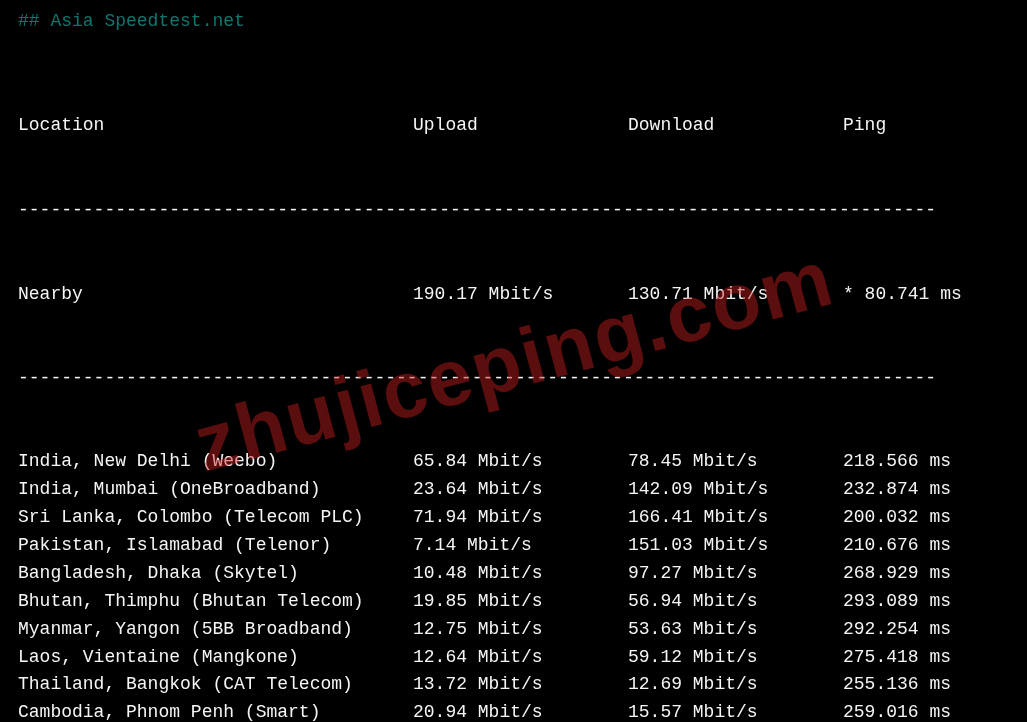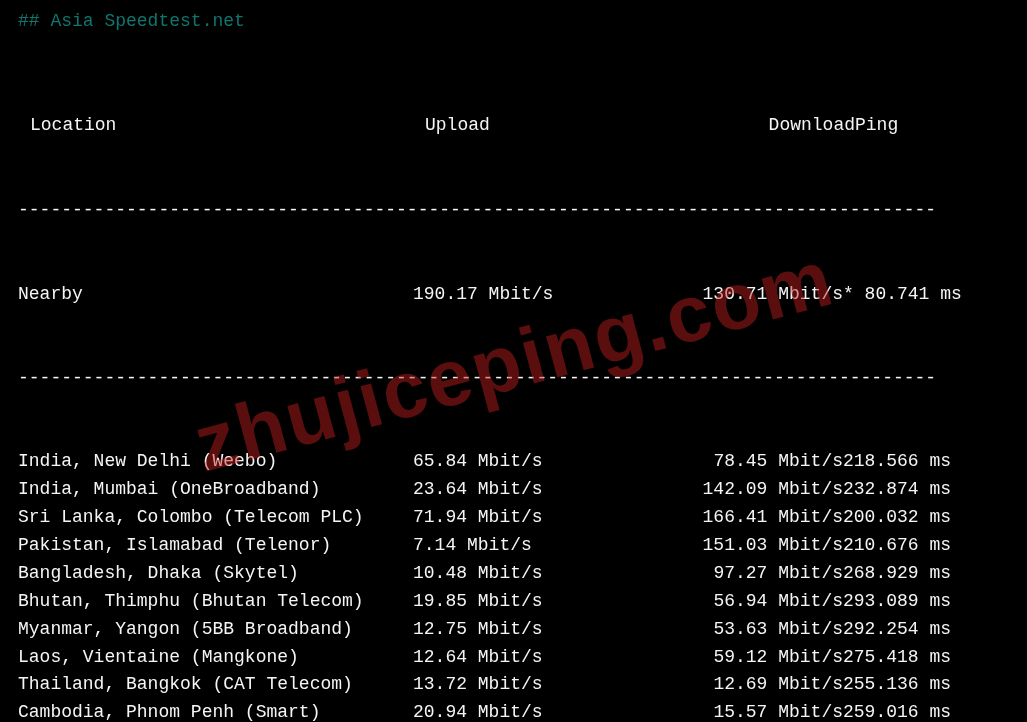--- a/index.html
+++ b/index.html
@@ -22,21 +22,20 @@
     .title {
       color: #0f766e;
       margin-bottom: 20px;
     }
     .table-container {
       white-space: pre;
       font-family: 'Consolas', 'Courier New', monospace;
     }
     .header-row {
       margin-bottom: 2px;
-      margin-left: 12px;
     }
     .divider {
       letter-spacing: 0;
       overflow: hidden;
       white-space: nowrap;
     }
     .row {
       display: flex;
       white-space: pre;
     }
@@ -45,21 +44,20 @@
       flex-shrink: 0;
     }
     .col-upload {
       width: 215px;
       flex-shrink: 0;
       font-family: Liberation Mono, monospace;
     }
     .col-download {
       width: 215px;
       flex-shrink: 0;
-      text-align: right;
     }
     .col-ping {
       flex-shrink: 0;
     }
     .watermark {
       position: absolute;
       top: 50%;
       left: 50%;
       transform: translate(-50%, -50%) rotate(-15deg);
       font-size: 80px;

